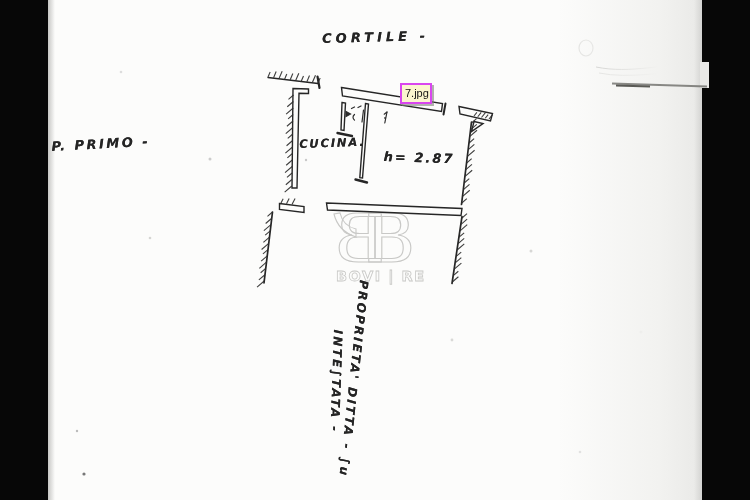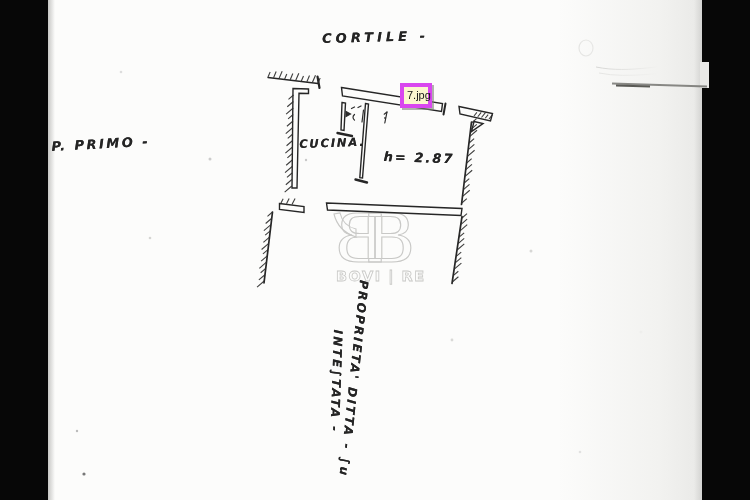--- a/index.html
+++ b/index.html
@@ -22,21 +22,21 @@
           background:rgba(62,62,58,.85);transform:rotate(1.8deg);}
   .lbl{position:absolute;white-space:nowrap;color:#242424;font-style:italic;font-weight:bold;
        transform-origin:0 0;text-shadow:0 0 .4px #444;}
   #lbl-cortile{left:322px;top:31px;font-size:13px;letter-spacing:4px;transform:rotate(-1.5deg);}
   #lbl-primo{left:51px;top:139px;font-size:13px;letter-spacing:2.5px;transform:rotate(-3deg);}
   #lbl-cucina{left:299px;top:137px;font-size:11.5px;letter-spacing:1.8px;transform:rotate(-2deg);}
   #lbl-height{left:384px;top:149px;font-size:13px;letter-spacing:2px;transform:rotate(2deg);}
   #lbl-prop1{left:371px;top:281px;font-size:12px;letter-spacing:2.2px;transform:rotate(96deg);}
   #lbl-prop2{left:345px;top:330px;font-size:12px;letter-spacing:2.2px;transform:rotate(92deg);}
   #tooltip{position:absolute;left:400px;top:83px;width:32px;height:19px;box-sizing:border-box;
-       background:#fbf6cf;border:4px solid #d946ef;box-shadow:2px 2px 0 rgba(128,128,122,.6);
+       background:#fbf6cf;border:2px solid #d946ef;box-shadow:2px 2px 0 rgba(128,128,122,.6);
        font:11px/15px "Liberation Sans",sans-serif;color:#151515;padding:1px 0 16px 3px;z-index:8;}
 </style>
 </head>
 <body>
 
 <div id="stage">
 
   <svg id="plan-svg" width="750" height="500" viewBox="0 0 750 500">
 
     <g stroke="#c8c8c6" fill="none" stroke-width="1.1">

